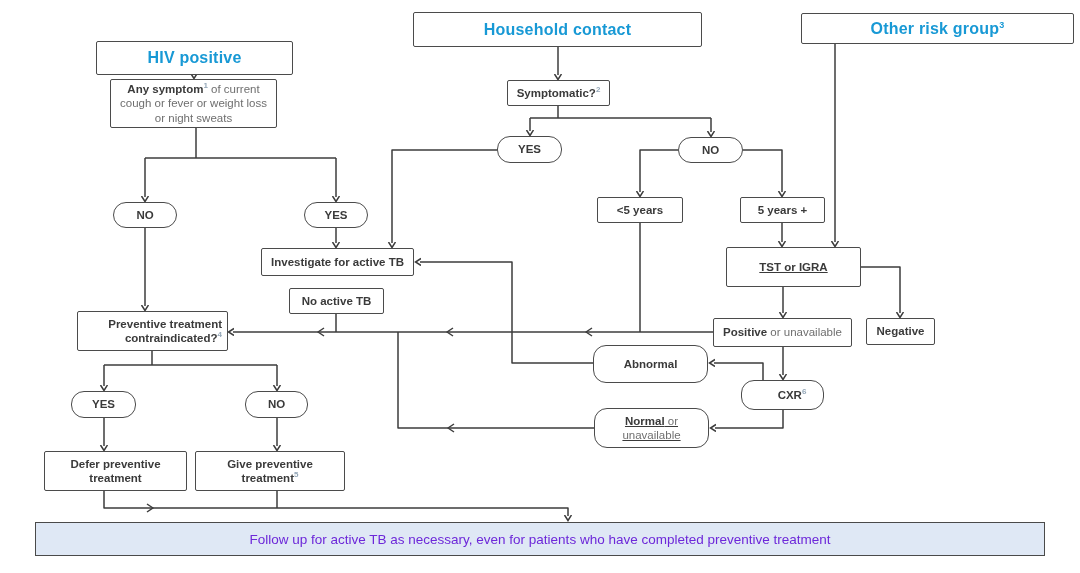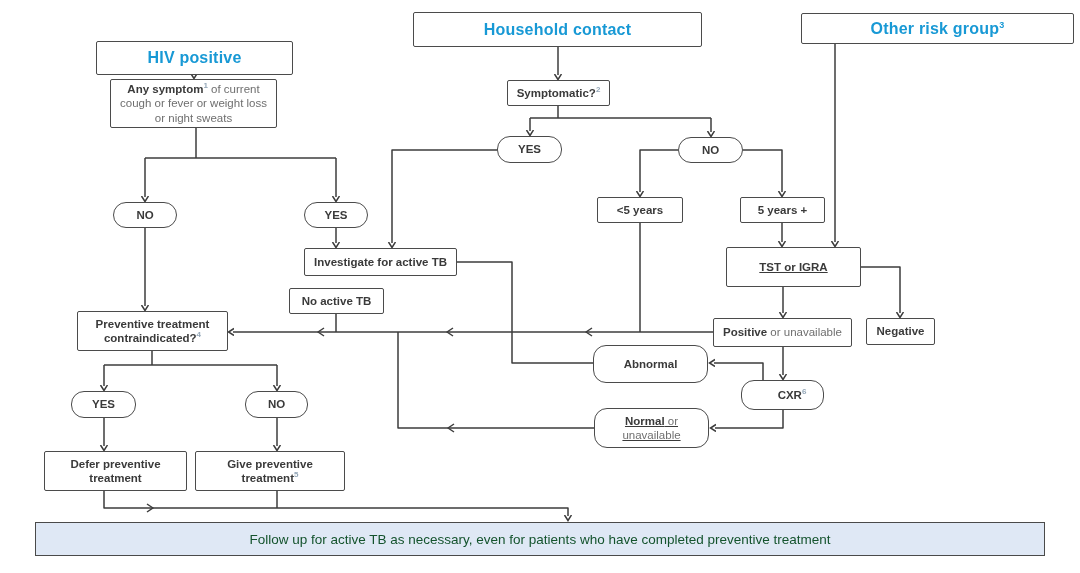--- a/index.html
+++ b/index.html
@@ -18,21 +18,21 @@
   .round{border-radius:13px;}
   .hdr{font-size:16px;color:#1899d5;letter-spacing:.2px;}
   .txt{display:inline-block;}
   .g{color:#6f6f6f;font-weight:normal;}
   sup{font-size:8px;line-height:0;color:#94a7b8;font-weight:bold;}
   .hdr sup{color:#1899d5;font-size:9px;}
   .bar{
     position:absolute;z-index:1;box-sizing:border-box;
     display:flex;align-items:center;justify-content:center;
     background:#dfe8f5;border:1.5px solid #4a4a4a;
-    color:#14532d;font-size:13.5px;font-weight:normal;text-align:center;
+    color:#6d28d9;font-size:13.5px;font-weight:normal;text-align:center;
   }
 </style>
 </head>
 <body>
 
 <div class="wrap">
 
   <svg class="lines" width="1080" height="573" viewBox="0 0 1080 573">
     <defs>
       <marker id="arw" markerUnits="userSpaceOnUse" markerWidth="12" markerHeight="12" refX="1" refY="3.5" orient="auto">
@@ -103,27 +103,27 @@
 
   <div class="node" style="left:110px;top:79px;width:167px;height:49px;">
     <div class="txt"><span>Any symptom</span><sup>1</sup><span class="g"> of current cough or fever or weight loss or night sweats</span></div>
   </div>
   <div class="node round" style="left:113px;top:202px;width:64px;height:26px;">
     <div class="txt">NO</div>
   </div>
   <div class="node round" style="left:304px;top:202px;width:64px;height:26px;">
     <div class="txt">YES</div>
   </div>
-  <div class="node" style="left:261px;top:248px;width:153px;height:28px;margin-left:43px;">
+  <div class="node" style="left:261px;top:248px;width:153px;height:28px;">
     <div class="txt">Investigate for active TB</div>
   </div>
   <div class="node" style="left:289px;top:288px;width:95px;height:26px;">
     <div class="txt">No active TB</div>
   </div>
-  <div class="node" style="left:77px;top:311px;width:151px;height:40px;">
+  <div class="node" style="left:77px;top:311px;width:151px;height:40px;text-align:right;">
     <div class="txt"><span>Preventive treatment contraindicated?</span><sup>4</sup></div>
   </div>
   <div class="node round" style="left:71px;top:391px;width:65px;height:27px;">
     <div class="txt">YES</div>
   </div>
   <div class="node round" style="left:245px;top:391px;width:63px;height:27px;">
     <div class="txt">NO</div>
   </div>
   <div class="node" style="left:44px;top:451px;width:143px;height:40px;">
     <div class="txt">Defer preventive treatment</div>

